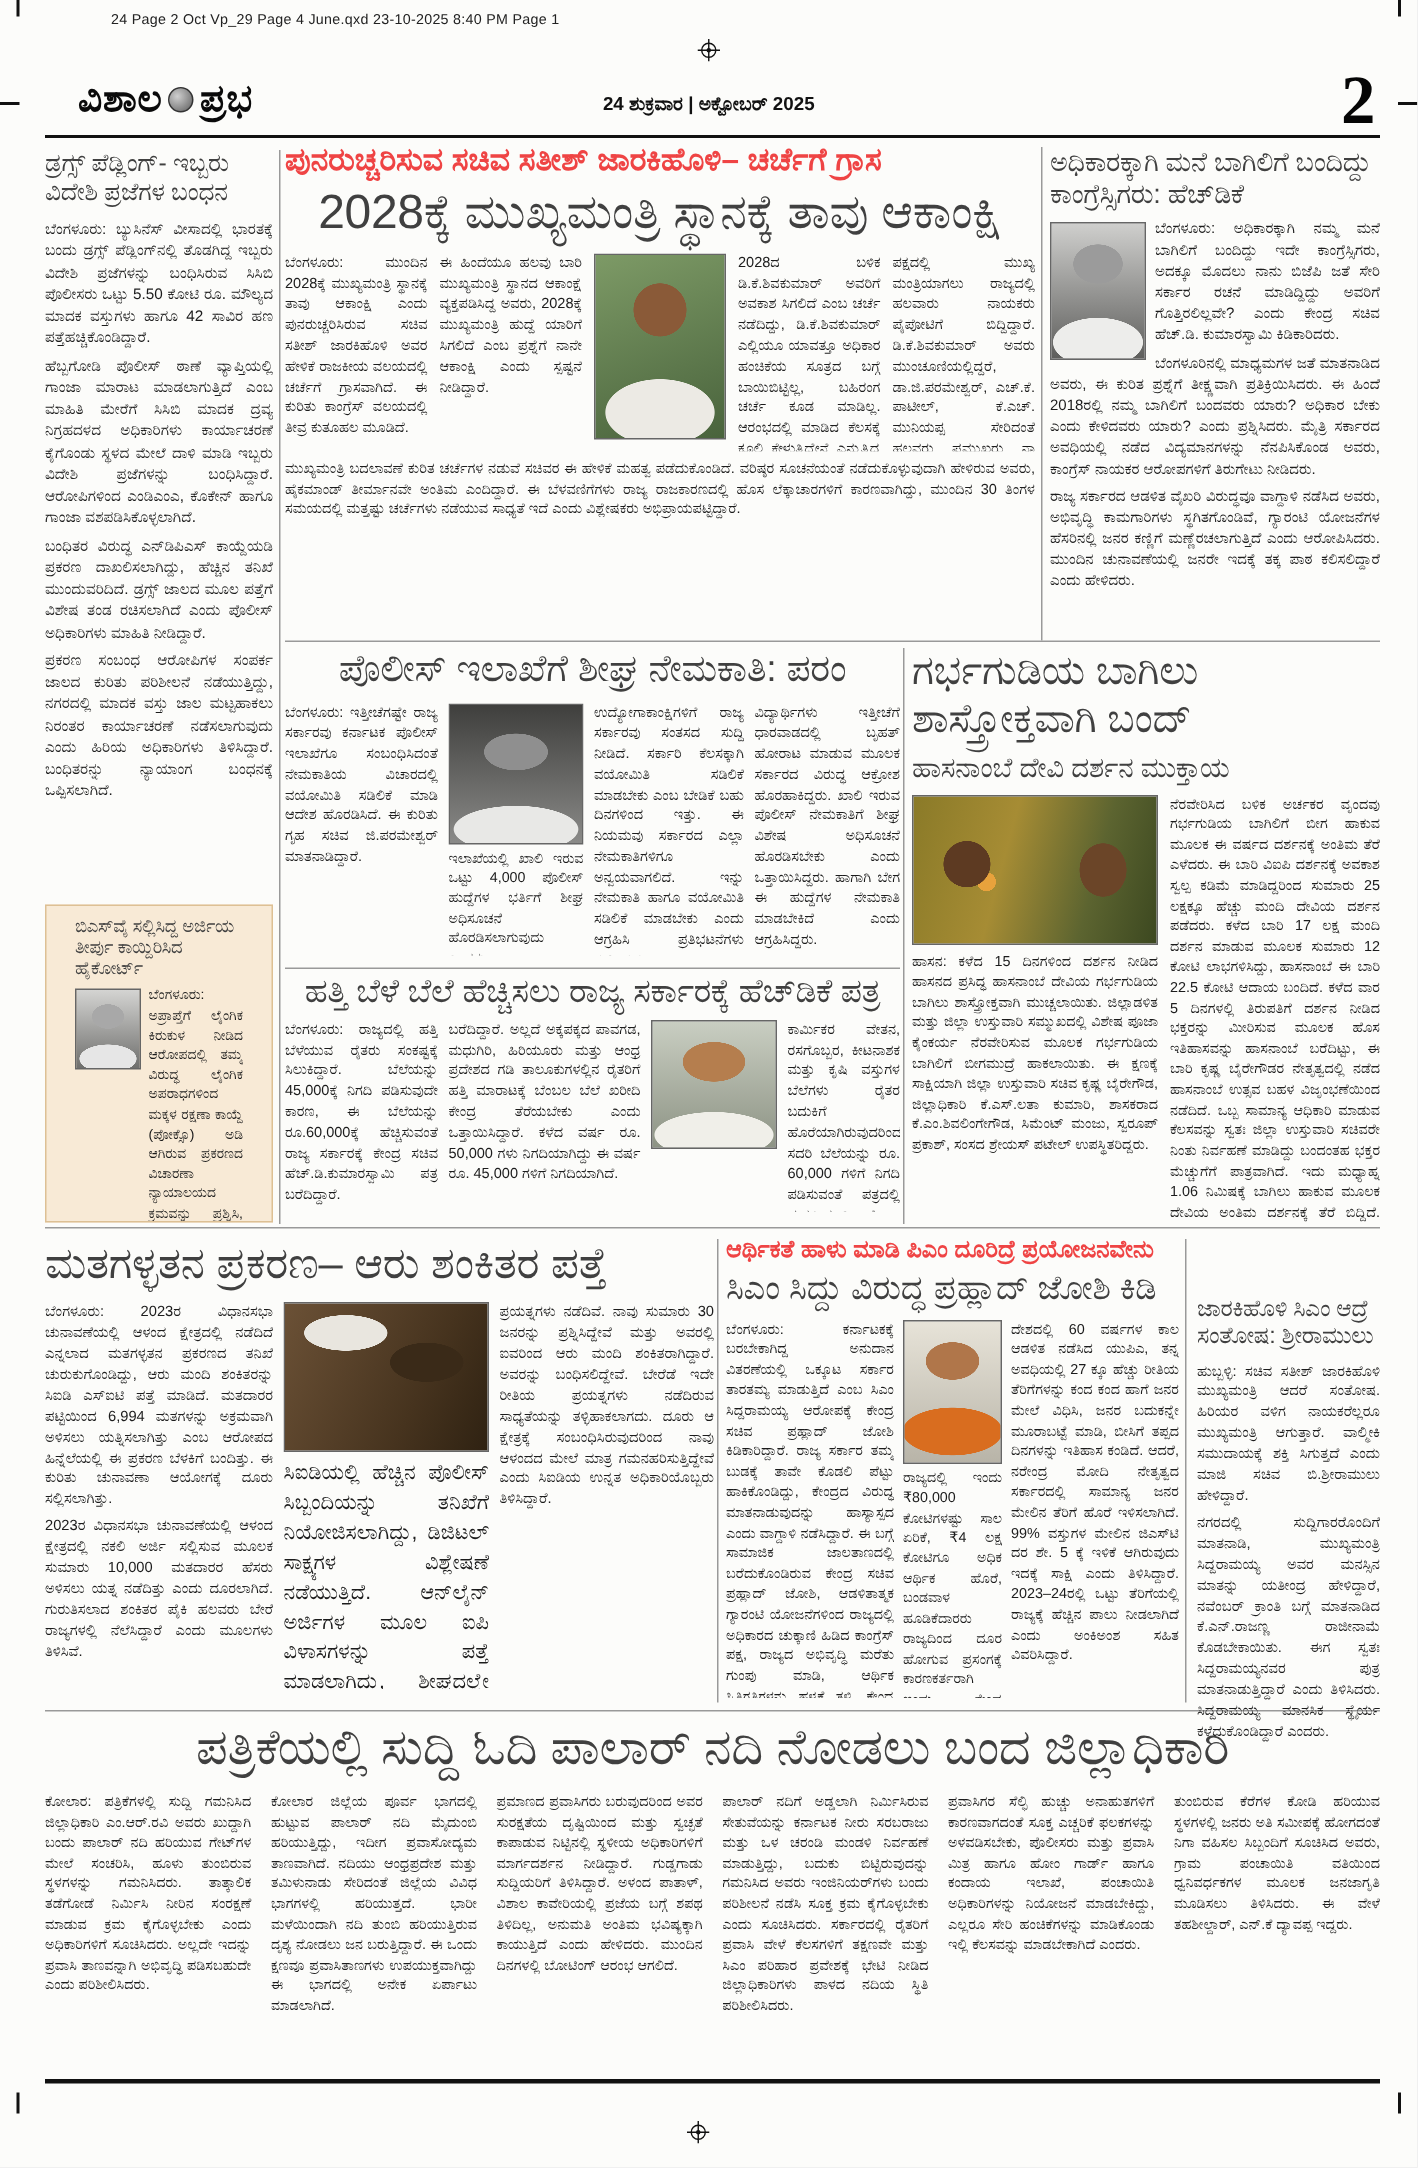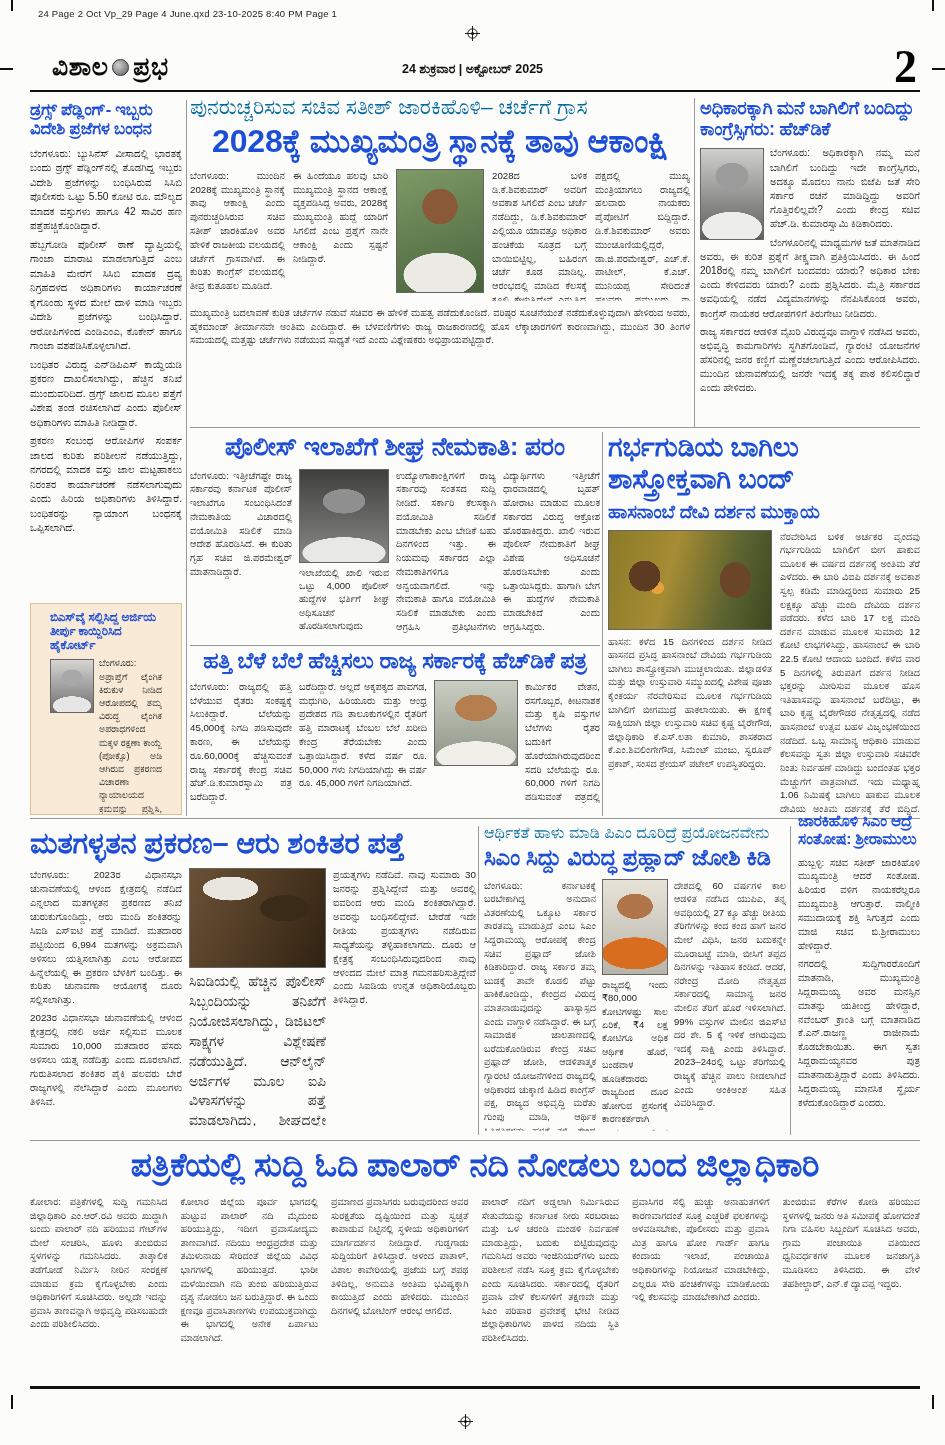--- a/index.html
+++ b/index.html
@@ -1,30 +1,30 @@
 <!DOCTYPE html>
 <html lang="kn"><head>
 <meta charset="utf-8">
 <style>
   html,body{margin:0;padding:0;background:#e8e8e8;}
   .page{position:relative;width:945px;height:1445px;margin:0 auto;background:#fcfcfa;
         font-family:"Liberation Sans","DejaVu Sans",sans-serif;color:#141414;overflow:hidden;}
   .abs{position:absolute;}
-  .slug{font-size:9.5px;color:#222;letter-spacing:.2px;}
+  .slug{font-size:9.5px;color:#222;letter-spacing:.2px;margin-left:36px;}
   .regmark{width:15px;height:15px;}
   .cropmark{background:#111;}
   
   .masthead{font-size:25px;font-weight:800;color:#0a0a0a;letter-spacing:.5px;display:flex;align-items:center;gap:4px;}
   .mast-logo{width:15px;height:15px;border-radius:50%;background:radial-gradient(circle at 35% 35%,#cfcfcf,#5d5d5d);border:1px solid #333;display:inline-block;}
   .dateline{font-size:12.5px;font-weight:700;color:#111;}
   .pagenum{font-family:"Liberation Serif","DejaVu Serif",serif;font-size:46px;font-weight:700;color:#050505;line-height:1;}
   .hrule{background:#111;}
   
-  .kicker{font-weight:400;color:#0369a1;}
-  .hl{font-weight:700;color:#1d4ed8;line-height:1.18;letter-spacing:-.2px;}
+  .kicker{font-weight:700;color:#ef4444;}
+  .hl{font-weight:400;color:#404040;line-height:1.18;letter-spacing:-.2px;}
   .body-txt{font-size:10.2px;line-height:1.42;text-align:justify;color:#1c1c1c;overflow:hidden;}
   .body-txt p{margin:0 0 4px 0;}
   .cols{display:flex;overflow:hidden;}
   .bcol{overflow:hidden;}
   .photo{border:1px solid #666;box-sizing:border-box;flex:none;}
   .box-tinted{background:#f8ead6;border:1px solid #ddc094;box-sizing:border-box;}
   .v{width:1px;background:#999;}
   .h{height:1px;background:#999;}
 </style>
 </head>
@@ -176,21 +176,21 @@
     <div class="cols" style="gap:6px;height:252px;">
       <div class="bcol body-txt" style="width:112px;font-size:9.6px;">ಬೆಂಗಳೂರು: ಕರ್ನಾಟಕಕ್ಕೆ ಬರಬೇಕಾಗಿದ್ದ ಅನುದಾನ ವಿತರಣೆಯಲ್ಲಿ ಒಕ್ಕೂಟ ಸರ್ಕಾರ ತಾರತಮ್ಯ ಮಾಡುತ್ತಿದೆ ಎಂಬ ಸಿಎಂ ಸಿದ್ದರಾಮಯ್ಯ ಆರೋಪಕ್ಕೆ ಕೇಂದ್ರ ಸಚಿವ ಪ್ರಹ್ಲಾದ್ ಜೋಶಿ ಕಿಡಿಕಾರಿದ್ದಾರೆ. ರಾಜ್ಯ ಸರ್ಕಾರ ತಮ್ಮ ಬುಡಕ್ಕೆ ತಾವೇ ಕೊಡಲಿ ಪೆಟ್ಟು ಹಾಕಿಕೊಂಡಿದ್ದು, ಕೇಂದ್ರದ ವಿರುದ್ಧ ಮಾತನಾಡುವುದನ್ನು ಹಾಸ್ಯಾಸ್ಪದ ಎಂದು ವಾಗ್ದಾಳಿ ನಡೆಸಿದ್ದಾರೆ. ಈ ಬಗ್ಗೆ ಸಾಮಾಜಿಕ ಜಾಲತಾಣದಲ್ಲಿ ಬರೆದುಕೊಂಡಿರುವ ಕೇಂದ್ರ ಸಚಿವ ಪ್ರಹ್ಲಾದ್ ಜೋಶಿ, ಆಡಳಿತಾತ್ಮಕ ಗ್ಯಾರಂಟಿ ಯೋಜನೆಗಳಿಂದ ರಾಜ್ಯದಲ್ಲಿ ಅಧಿಕಾರದ ಚುಕ್ಕಾಣಿ ಹಿಡಿದ ಕಾಂಗ್ರೆಸ್ ಪಕ್ಷ, ರಾಜ್ಯದ ಅಭಿವೃದ್ಧಿ ಮರೆತು ಗುಂಪು ಮಾಡಿ, ಆರ್ಥಿಕ ಸ್ಥಿತಿಗತಿಗಳನ್ನು ಹಳ್ಳಕ್ಕೆ ತಳ್ಳಿ, ಕೇಂದ್ರ ಸರ್ಕಾರದ ವಿರುದ್ಧ ಬೊಟ್ಟು ಮಾಡಿ ನಿಂತಿದೆ. ರಾಜ್ಯಕ್ಕೆ ಅನುದಾನ ಇಲ್ಲ ಎಂದು ಆರೋಪ ಮಾಡುವ ಸಿಎಂ ಸಿದ್ದರಾಮಯ್ಯನವರು ರಾಜ್ಯದ ಆರ್ಥಿಕತೆ ಹಾಳು ಮಾಡಿ, ಪ್ರಧಾನಿ ನರೇಂದ್ರ ಮೋದಿಯವರ ಮೇಲೆ ದ್ವೇಷದ ರಾಜಕಾರಣ ಮಾಡುತ್ತಿದ್ದಾರೆ ಎಂದು ಆರೋಪಿಸಿದ್ದಾರೆ.</div>
       <div class="bcol" style="width:66px;">
         <div class="photo" style="width:66px;height:96px;background:radial-gradient(ellipse 46% 22% at 50% 28%,#b0764a 60%,transparent 61%),radial-gradient(ellipse 86% 28% at 50% 78%,#d96d1f 60%,transparent 61%),linear-gradient(#e7e3d8,#b8b4a8);"></div>
         <div class="body-txt" style="font-size:9.5px;margin-top:3px;">ರಾಜ್ಯದಲ್ಲಿ ಇಂದು ₹80,000 ಕೋಟಿಗಳಷ್ಟು ಸಾಲ ಏರಿಕೆ, ₹4 ಲಕ್ಷ ಕೋಟಿಗೂ ಅಧಿಕ ಆರ್ಥಿಕ ಹೊರೆ, ಬಂಡವಾಳ ಹೂಡಿಕೆದಾರರು ರಾಜ್ಯದಿಂದ ದೂರ ಹೋಗುವ ಪ್ರಸಂಗಕ್ಕೆ ಕಾರಣಕರ್ತರಾಗಿ ಇಂದು ಕೇಂದ್ರ ಸರ್ಕಾರದ ವಿರುದ್ಧ ಮಾತನಾಡುತ್ತಿರುವುದು ಹಾಸ್ಯಾಸ್ಪದವಾಗಿದೆ ಎಂದಿದ್ದಾರೆ.</div>
       </div>
       <div class="bcol body-txt" style="flex:1;font-size:9.6px;">ದೇಶದಲ್ಲಿ 60 ವರ್ಷಗಳ ಕಾಲ ಆಡಳಿತ ನಡೆಸಿದ ಯುಪಿಎ, ತನ್ನ ಅವಧಿಯಲ್ಲಿ 27 ಕ್ಕೂ ಹೆಚ್ಚು ರೀತಿಯ ತೆರಿಗೆಗಳನ್ನು ಕಂದ ಕಂದ ಹಾಗೆ ಜನರ ಮೇಲೆ ವಿಧಿಸಿ, ಜನರ ಬದುಕನ್ನೇ ಮೂರಾಬಟ್ಟೆ ಮಾಡಿ, ಬೀಸಿಗೆ ತಪ್ಪದ ದಿನಗಳನ್ನು ಇತಿಹಾಸ ಕಂಡಿದೆ. ಆದರೆ, ನರೇಂದ್ರ ಮೋದಿ ನೇತೃತ್ವದ ಸರ್ಕಾರದಲ್ಲಿ ಸಾಮಾನ್ಯ ಜನರ ಮೇಲಿನ ತೆರಿಗೆ ಹೊರೆ ಇಳಿಸಲಾಗಿದೆ. 99% ವಸ್ತುಗಳ ಮೇಲಿನ ಜಿಎಸ್‌ಟಿ ದರ ಶೇ. 5 ಕ್ಕೆ ಇಳಿಕೆ ಆಗಿರುವುದು ಇದಕ್ಕೆ ಸಾಕ್ಷಿ ಎಂದು ತಿಳಿಸಿದ್ದಾರೆ. 2023–24ರಲ್ಲಿ ಒಟ್ಟು ತೆರಿಗೆಯಲ್ಲಿ ರಾಜ್ಯಕ್ಕೆ ಹೆಚ್ಚಿನ ಪಾಲು ನೀಡಲಾಗಿದೆ ಎಂದು ಅಂಕಿಅಂಶ ಸಹಿತ ವಿವರಿಸಿದ್ದಾರೆ.</div>
     </div>
   </div>
 
-  <div class="abs" style="left:798px;top:812px;width:122px;height:305px;overflow:hidden;">
+  <div class="abs" style="left:798px;top:864px;width:122px;height:305px;overflow:hidden;">
     <div class="hl" style="font-size:15.5px;margin-bottom:7px;">ಜಾರಕಿಹೊಳಿ ಸಿಎಂ ಆದ್ರೆ ಸಂತೋಷ: ಶ್ರೀರಾಮುಲು</div>
     <div class="body-txt" style="font-size:9.8px;">
       <p>ಹುಬ್ಬಳ್ಳಿ: ಸಚಿವ ಸತೀಶ್ ಜಾರಕಿಹೊಳಿ ಮುಖ್ಯಮಂತ್ರಿ ಆದರೆ ಸಂತೋಷ. ಹಿರಿಯರ ವಳಿಗ ನಾಯಕರೆಲ್ಲರೂ ಮುಖ್ಯಮಂತ್ರಿ ಆಗುತ್ತಾರೆ. ವಾಲ್ಮೀಕಿ ಸಮುದಾಯಕ್ಕೆ ಶಕ್ತಿ ಸಿಗುತ್ತದೆ ಎಂದು ಮಾಜಿ ಸಚಿವ ಬಿ.ಶ್ರೀರಾಮುಲು ಹೇಳಿದ್ದಾರೆ.</p>
       <p>ನಗರದಲ್ಲಿ ಸುದ್ದಿಗಾರರೊಂದಿಗೆ ಮಾತನಾಡಿ, ಮುಖ್ಯಮಂತ್ರಿ ಸಿದ್ದರಾಮಯ್ಯ ಅವರ ಮನಸ್ಸಿನ ಮಾತನ್ನು ಯತೀಂದ್ರ ಹೇಳಿದ್ದಾರೆ, ನವೆಂಬರ್ ಕ್ರಾಂತಿ ಬಗ್ಗೆ ಮಾತನಾಡಿದ ಕೆ.ಎನ್.ರಾಜಣ್ಣ ರಾಜೀನಾಮೆ ಕೊಡಬೇಕಾಯಿತು. ಈಗ ಸ್ವತಃ ಸಿದ್ದರಾಮಯ್ಯನವರ ಪುತ್ರ ಮಾತನಾಡುತ್ತಿದ್ದಾರೆ ಎಂದು ತಿಳಿಸಿದರು. ಸಿದ್ದರಾಮಯ್ಯ ಮಾನಸಿಕ ಸ್ಥೈರ್ಯ ಕಳೆದುಕೊಂಡಿದ್ದಾರೆ ಎಂದರು.</p>
     </div>
   </div>
 
   <div class="abs" style="left:30px;top:1146px;width:890px;height:238px;overflow:hidden;">
     <div class="hl" style="font-size:33px;text-align:center;margin-bottom:10px;">ಪತ್ರಿಕೆಯಲ್ಲಿ ಸುದ್ದಿ ಓದಿ ಪಾಲಾರ್ ನದಿ ನೋಡಲು ಬಂದ ಜಿಲ್ಲಾಧಿಕಾರಿ</div>
     <div class="cols" style="gap:13px;height:182px;justify-content:center;">

